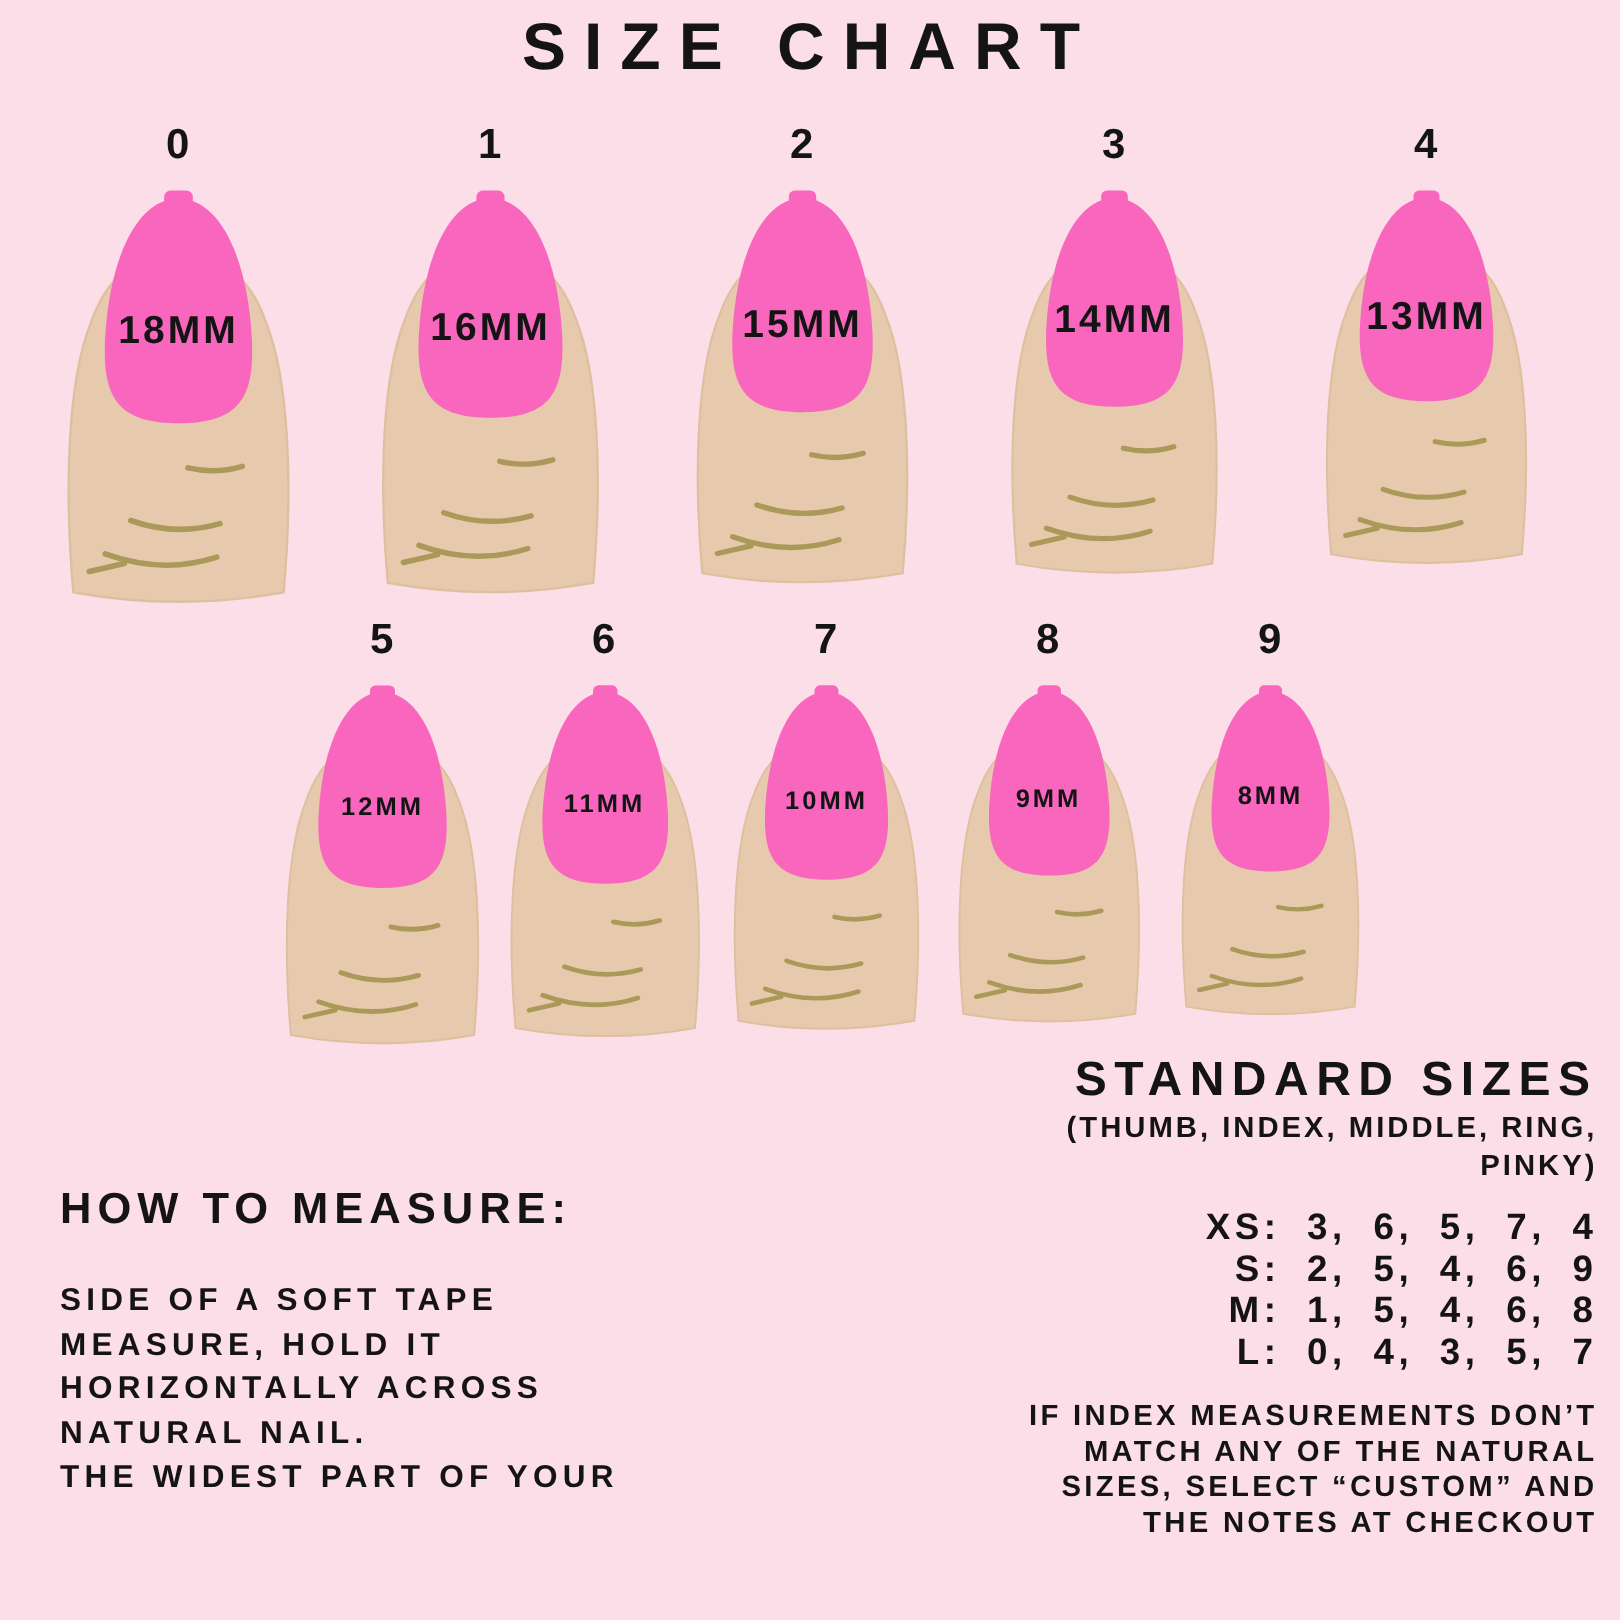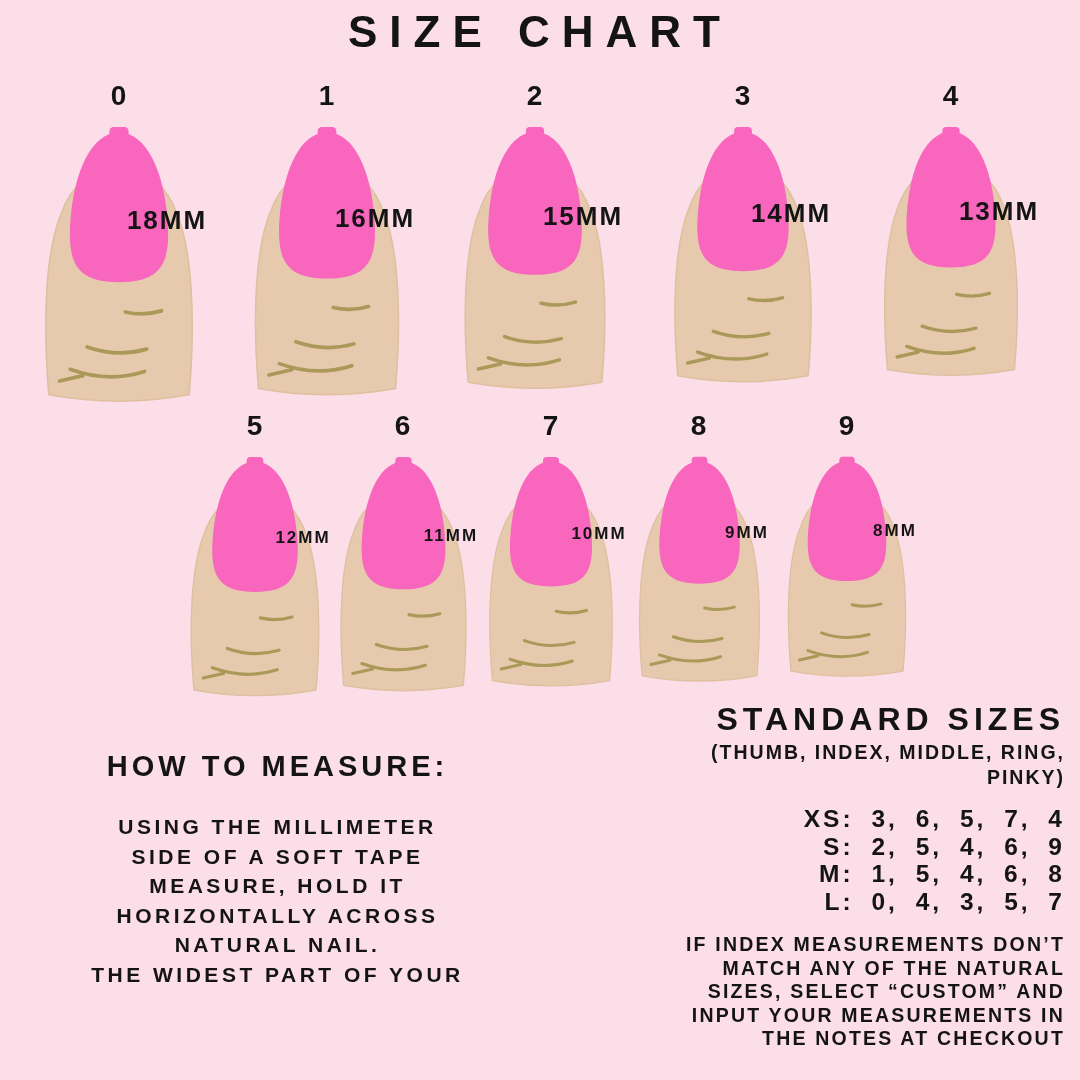--- a/index.html
+++ b/index.html
@@ -20,26 +20,26 @@
   .row-top{top:80px;transform:translateX(-5px)}
   .row-bottom{top:410px;transform:translateX(11px)}
   .row-top .slot{width:208px}
   .row-bottom .slot{width:148px}
   .slot{display:flex;flex-direction:column;align-items:center}
   .digit{font-size:28px;line-height:32px;margin-bottom:14px;letter-spacing:1px}
   .fin{position:relative}
   .fin svg{display:block;width:100%;height:auto}
   .mm{
     position:absolute;left:50%;top:34%;transform:translate(-50%,-50%);
-    letter-spacing:2px;white-space:nowrap;margin-left:48px;
+    letter-spacing:2px;white-space:nowrap;
   }
   .row-top .mm{font-size:26px}
   .row-bottom .mm{font-size:17px}
   
-  .how-to{position:absolute;left:40px;top:748px;width:475px;text-align:center}
+  .how-to{position:absolute;left:40px;top:788px;width:475px;text-align:left}
   .how-to h2{font-size:29px;line-height:36px;letter-spacing:4px;font-weight:700}
   .how-to .body{margin-top:28px;font-size:21px;line-height:29.5px;letter-spacing:3.5px}
   .how-to .body div{white-space:nowrap}
   
   .standard{position:absolute;left:585px;top:700px;width:480px;text-align:right}
   .standard h2{font-size:32px;line-height:38px;letter-spacing:5px;font-weight:700}
   .sub{margin-top:2px;font-size:19.5px;line-height:24.5px;letter-spacing:2px}
   .sizes{margin-top:16px;font-size:24.5px;line-height:27.5px;letter-spacing:3px;word-spacing:8px}
   .note{margin-top:18px;font-size:19.5px;line-height:23.5px;letter-spacing:2.2px}
   .sub div,.sizes div,.note div{white-space:nowrap}
@@ -159,21 +159,20 @@
             <use href="#finger-shape"></use>
           </svg>
         <div class="mm">8MM</div>
       </div>
     </div>
   </div>
 
   <section class="how-to">
     <h2>HOW TO MEASURE:</h2>
     <div class="body">
-      <div>USING THE MILLIMETER</div>
       <div>SIDE OF A SOFT TAPE</div>
       <div>MEASURE, HOLD IT</div>
       <div>HORIZONTALLY ACROSS</div>
       <div>NATURAL NAIL.</div>
       <div>THE WIDEST PART OF YOUR</div>
     </div>
   </section>
 
   <section class="standard">
     <h2>STANDARD SIZES</h2>
@@ -184,18 +183,17 @@
     <div class="sizes">
       <div>XS: 3, 6, 5, 7, 4</div>
       <div>S: 2, 5, 4, 6, 9</div>
       <div>M: 1, 5, 4, 6, 8</div>
       <div>L: 0, 4, 3, 5, 7</div>
     </div>
     <div class="note">
       <div>IF INDEX MEASUREMENTS DON’T</div>
       <div>MATCH ANY OF THE NATURAL</div>
       <div>SIZES, SELECT “CUSTOM” AND</div>
-      <div>INPUT YOUR MEASUREMENTS IN</div>
       <div>THE NOTES AT CHECKOUT</div>
     </div>
   </section>
 
 </div>
 
 </body></html>

